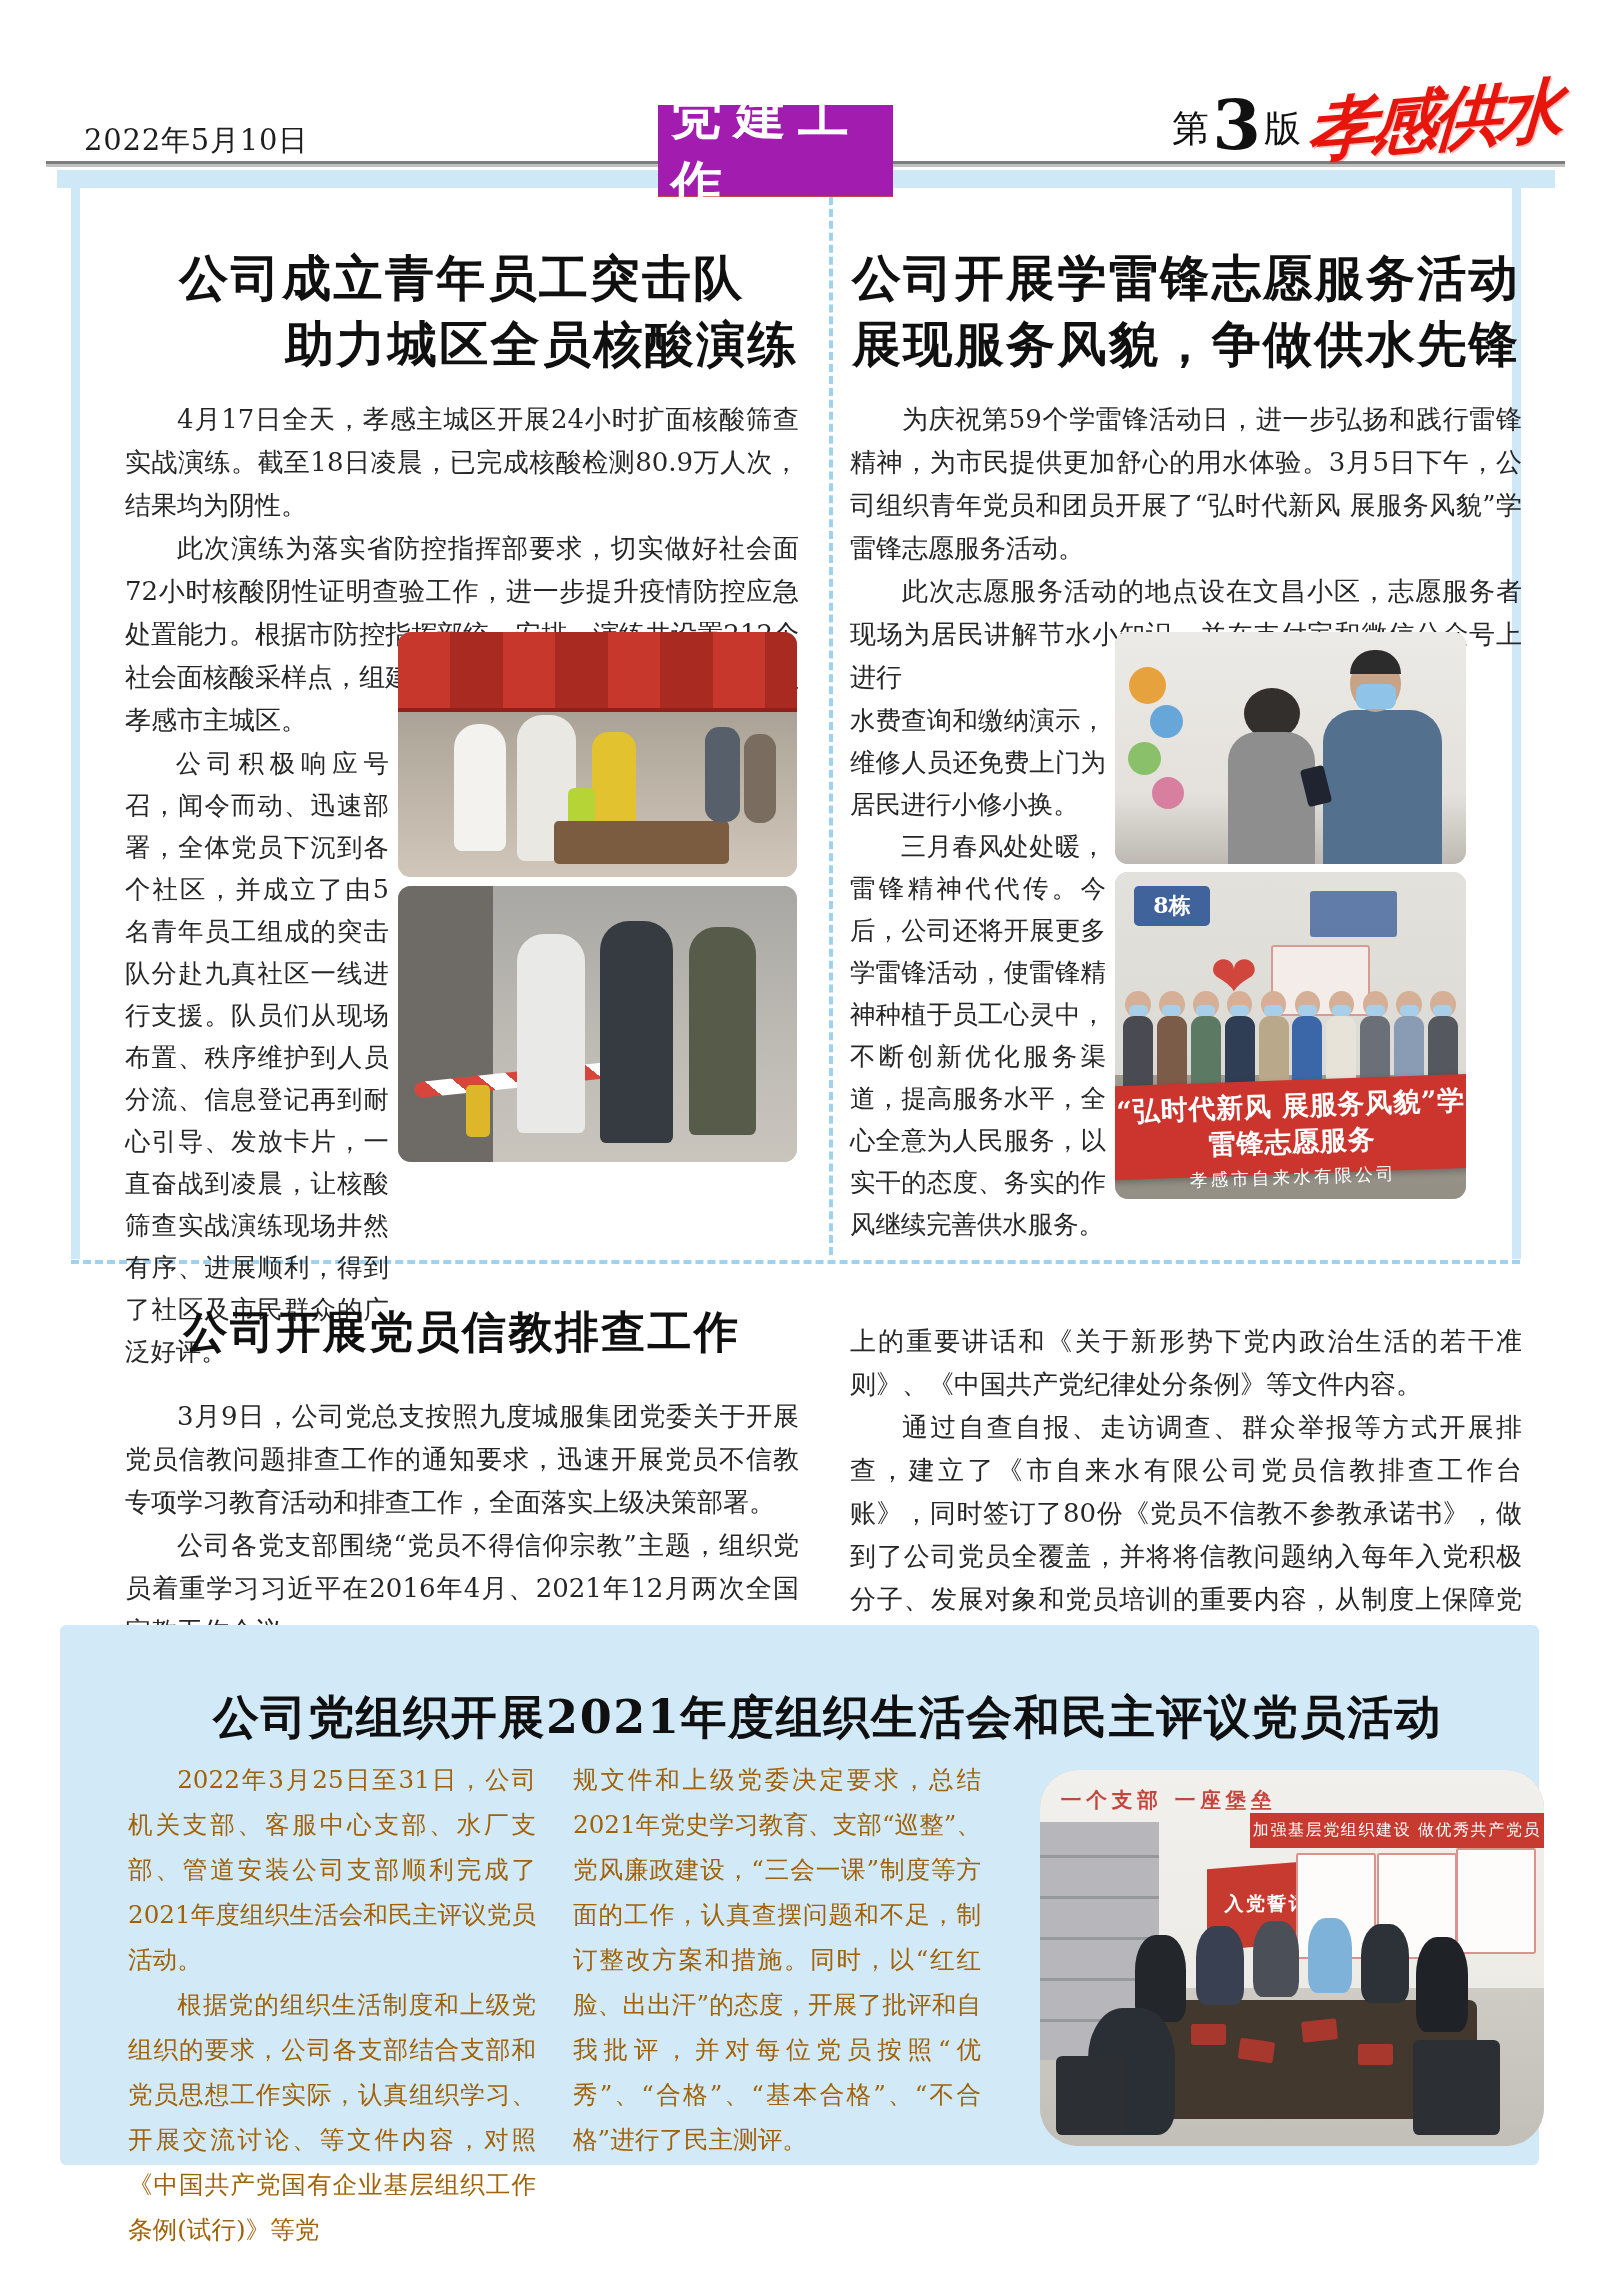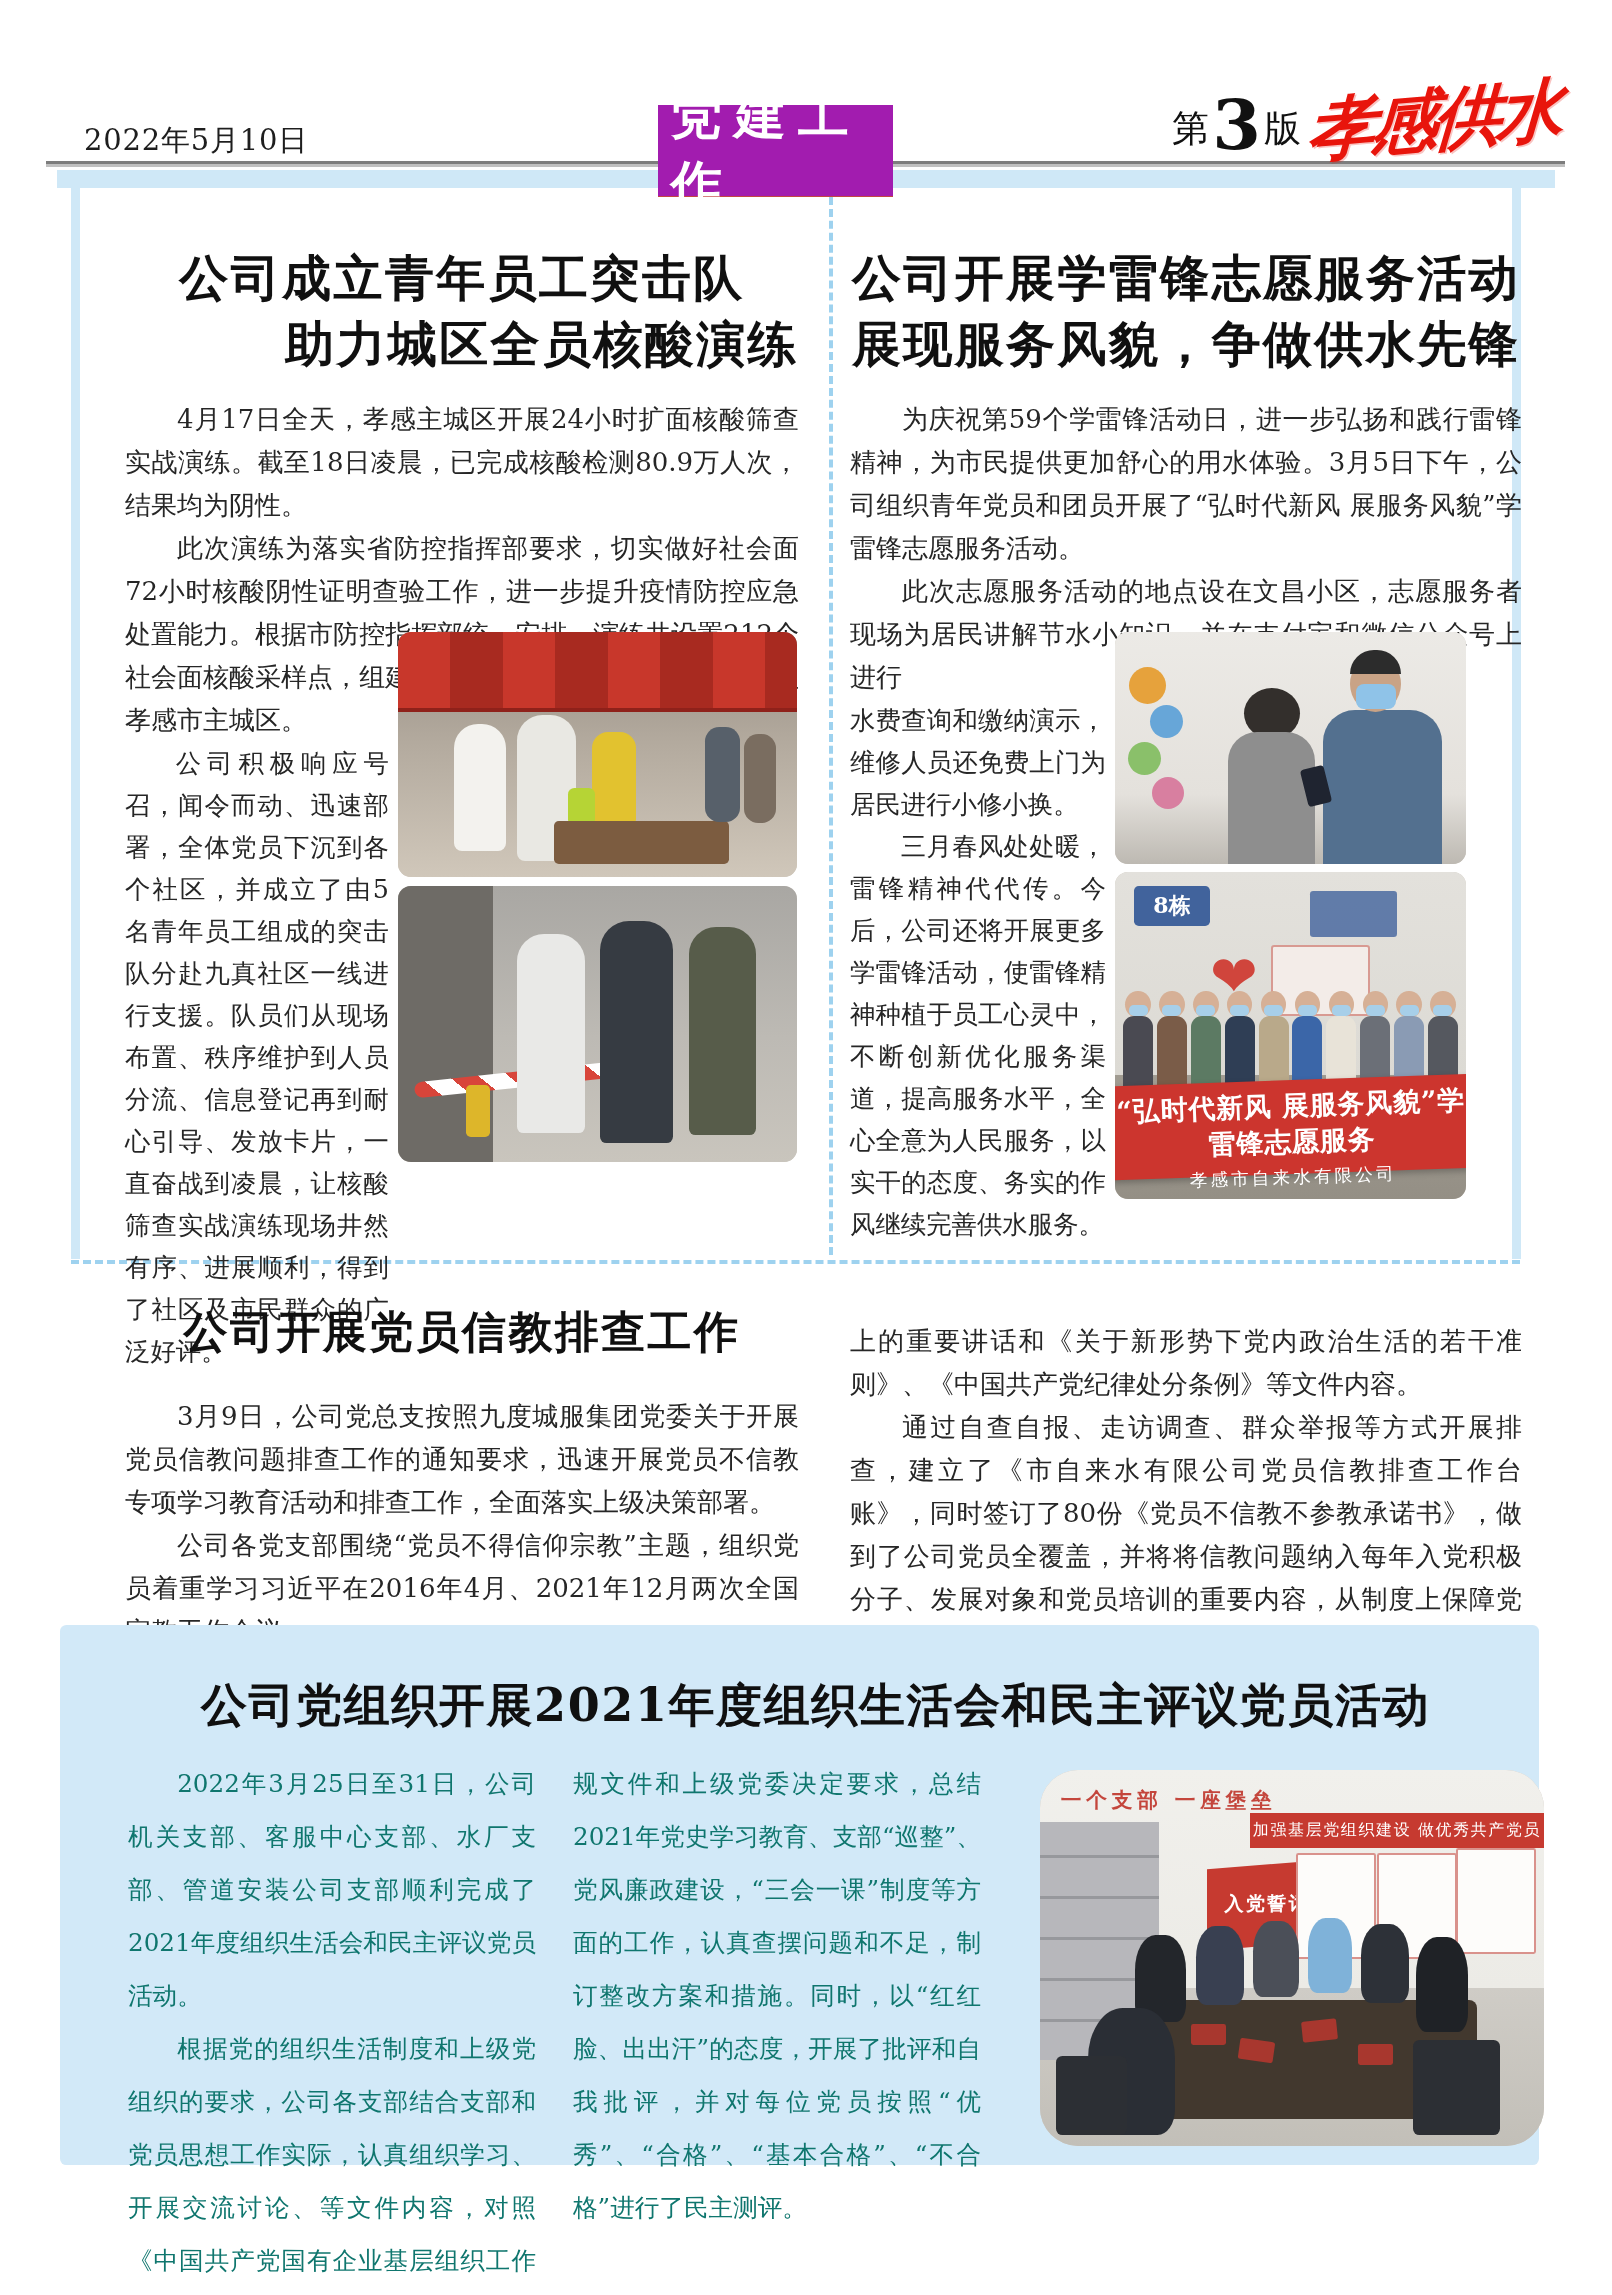--- a/index.html
+++ b/index.html
@@ -106,24 +106,24 @@
   .pr2-banner .b1{font-size:27px;font-weight:bold;letter-spacing:0.8px;}
   .pr2-banner .b2{font-size:17.5px;margin-top:4.8px;letter-spacing:3.2px;}
 
   
   .mid-left{left:125px;top:1303px;width:674px;}
   .mid-left .a-title{margin-bottom:33px;}
   .mid-right{left:850px;top:1320px;width:672px;}
 
   
   .bottom-box{position:absolute;left:60px;top:1625px;width:1479px;height:540px;background:#d2e9f8;border-radius:6.4px;}
-  .bottom-title{position:absolute;left:0;top:46px;width:100%;text-align:center;margin:4px;
+  .bottom-title{position:absolute;left:0;top:46px;width:100%;text-align:center;margin:16px;
       font-size:46px;font-weight:bold;color:#101010;letter-spacing:1.6px;padding-left:12px;}
   .b-col{position:absolute;top:132px;width:408px;}
-  .b-col p{margin:0;font-size:24.6px;line-height:53px;text-align:justify;text-indent:2em;color:#0f766e;}
+  .b-col p{margin:0;font-size:24.6px;line-height:45px;text-align:justify;text-indent:2em;color:#a16207;}
   .b-col p.no-indent{text-indent:0;}
   .b-col1{left:68px;}
   .b-col2{left:513px;}
 
   .photo-bottom{left:952px;top:145px;width:504px;height:376px;border-radius:38px;margin-left:28px;}
   .pb-wall{inset:0;background:linear-gradient(180deg,#f1f0ec 0%,#ecebe6 58%,#cfccc6 58%,#c2bfb8 100%);}
   .pb-slogan{left:20.7px;top:16px;font-size:20.7px;font-weight:bold;color:#c4463c;letter-spacing:4.8px;white-space:nowrap;}
   .pb-banner{right:0;top:43px;width:294px;height:35px;background:#c63a30;color:#fff;font-size:16px;
       display:flex;align-items:center;justify-content:center;letter-spacing:1.6px;white-space:nowrap;}
   .pb-flag{left:167px;top:86px;width:167px;height:95px;background:#c63a30;

